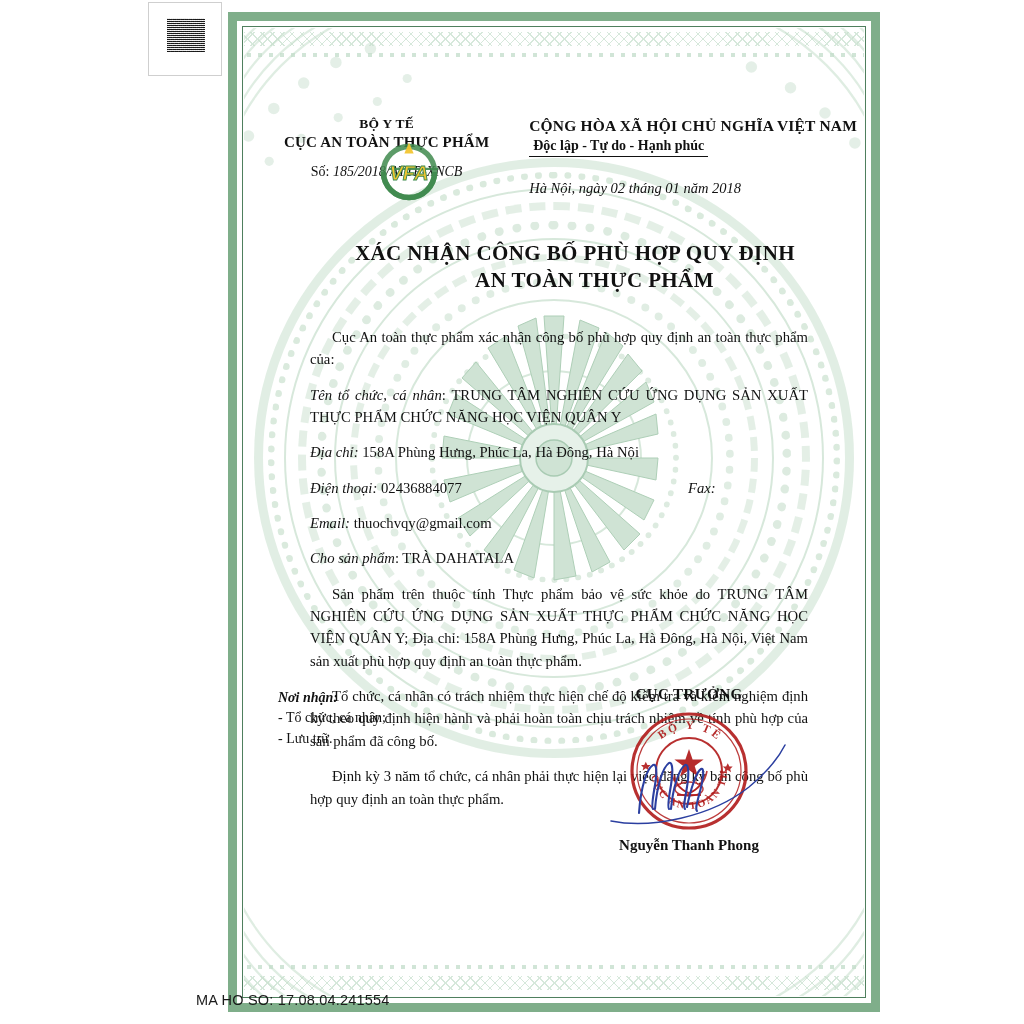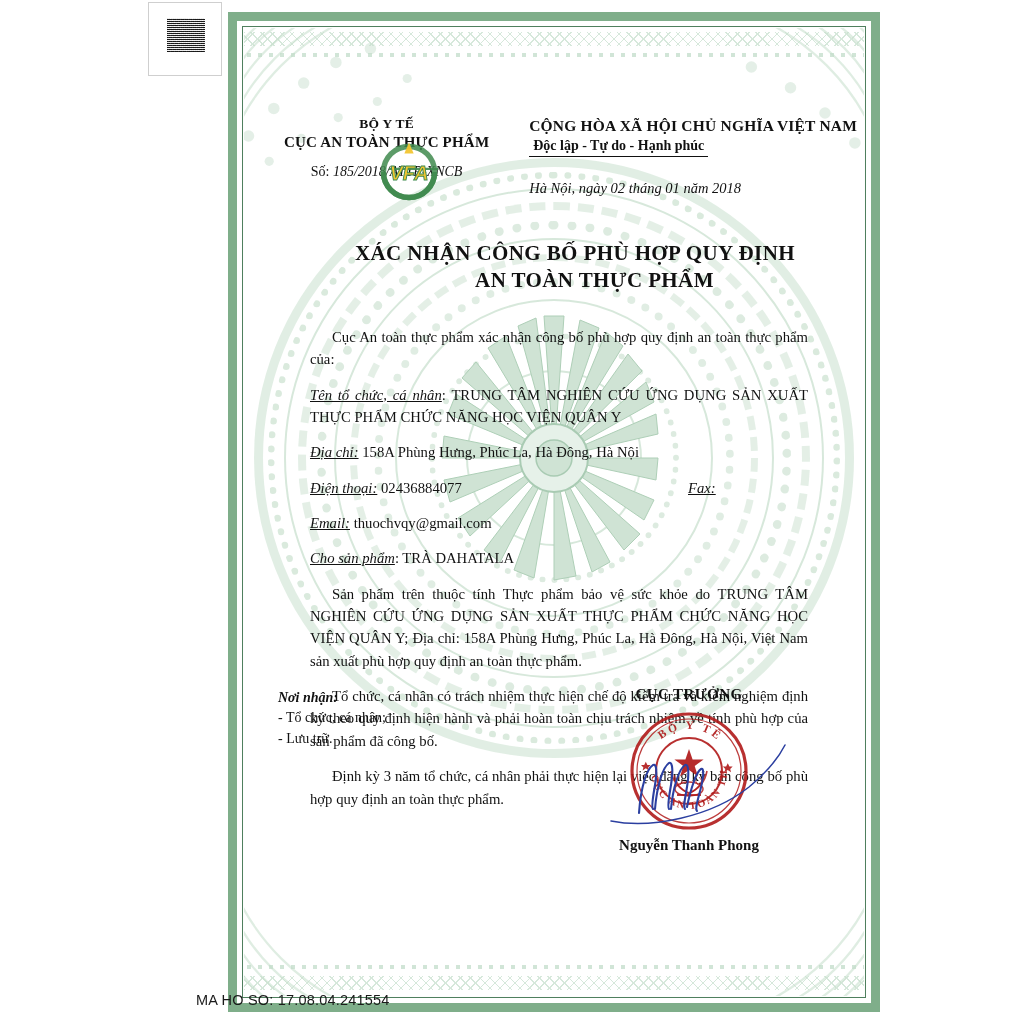--- a/index.html
+++ b/index.html
@@ -199,21 +199,21 @@
   
   #body {
     position: absolute;
     left: 66px; right: 56px; top: 298px;
     font-size: 14.7px;
     line-height: 1.52;
     text-align: justify;
   }
   #body p { margin: 0 0 6px 0; }
   .indent { text-indent: 22px; }
-  .lbl { font-style: italic; text-decoration: underline; }
+  .lbl { font-style: italic; }
   .field-row { display: flex; }
   .field-row .left { flex: 1; }
   .field-row .right { width: 120px; }
 
   .gap { height: 7px; }
 
   
   #footer {
     position: absolute;
     left: 20px; right: 22px; top: 660px;

